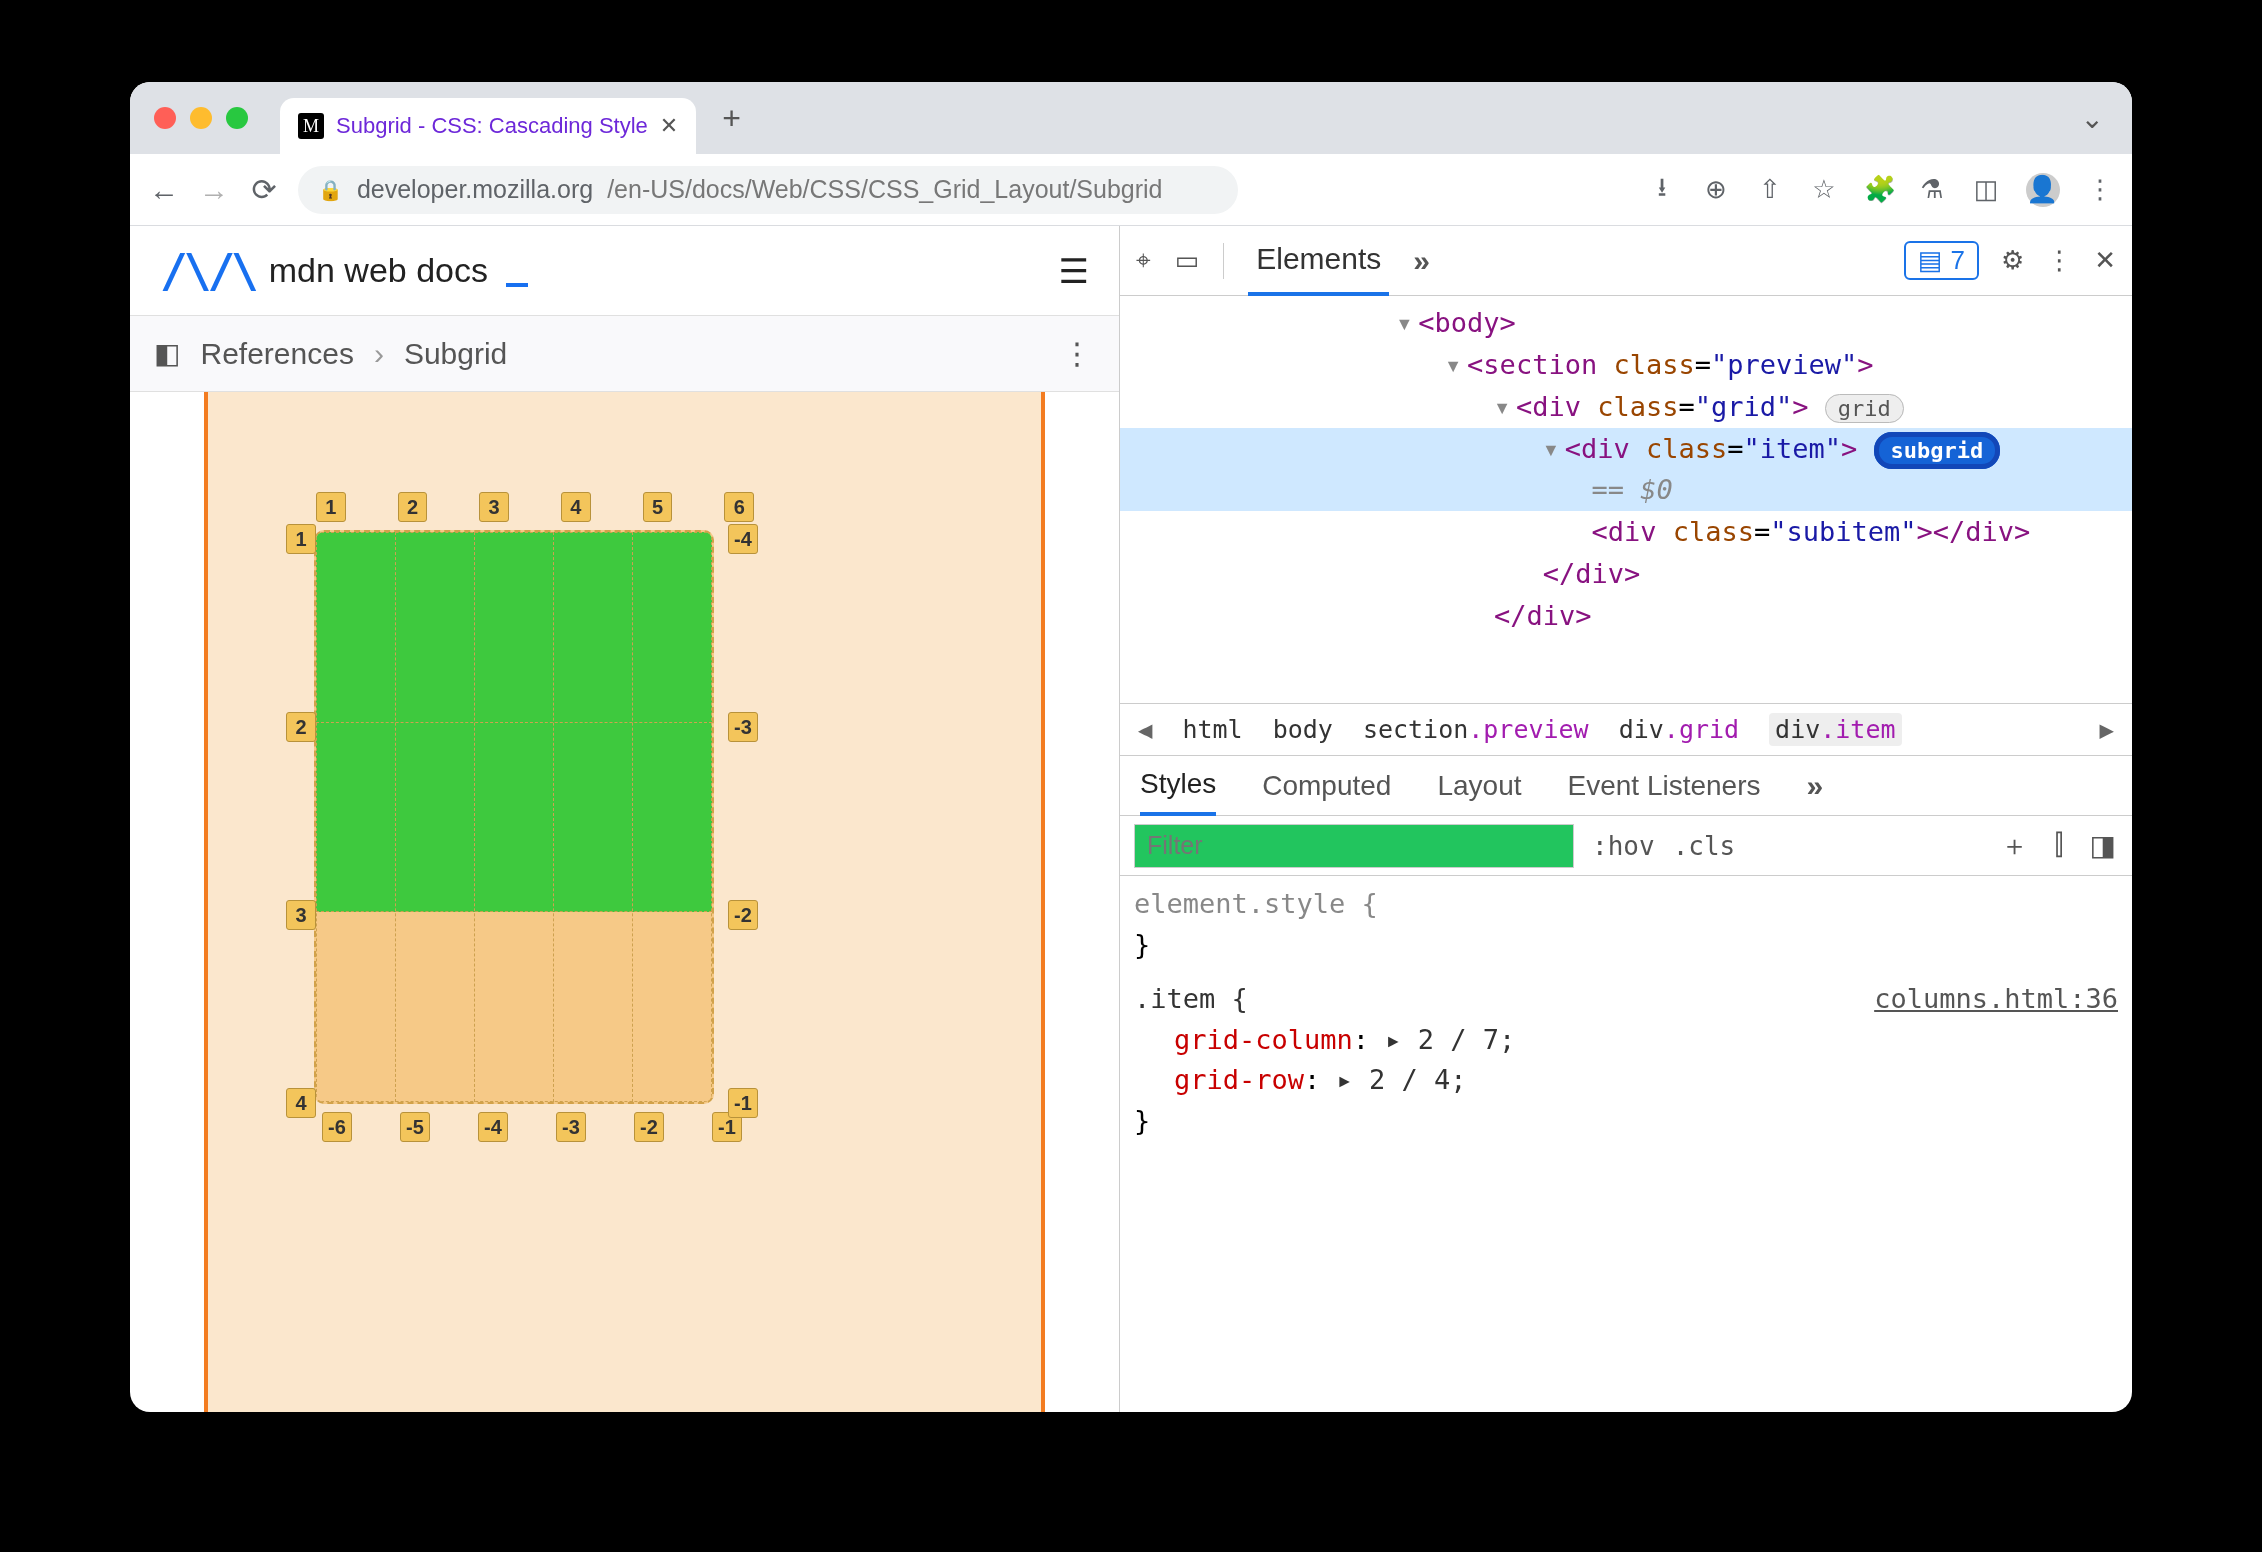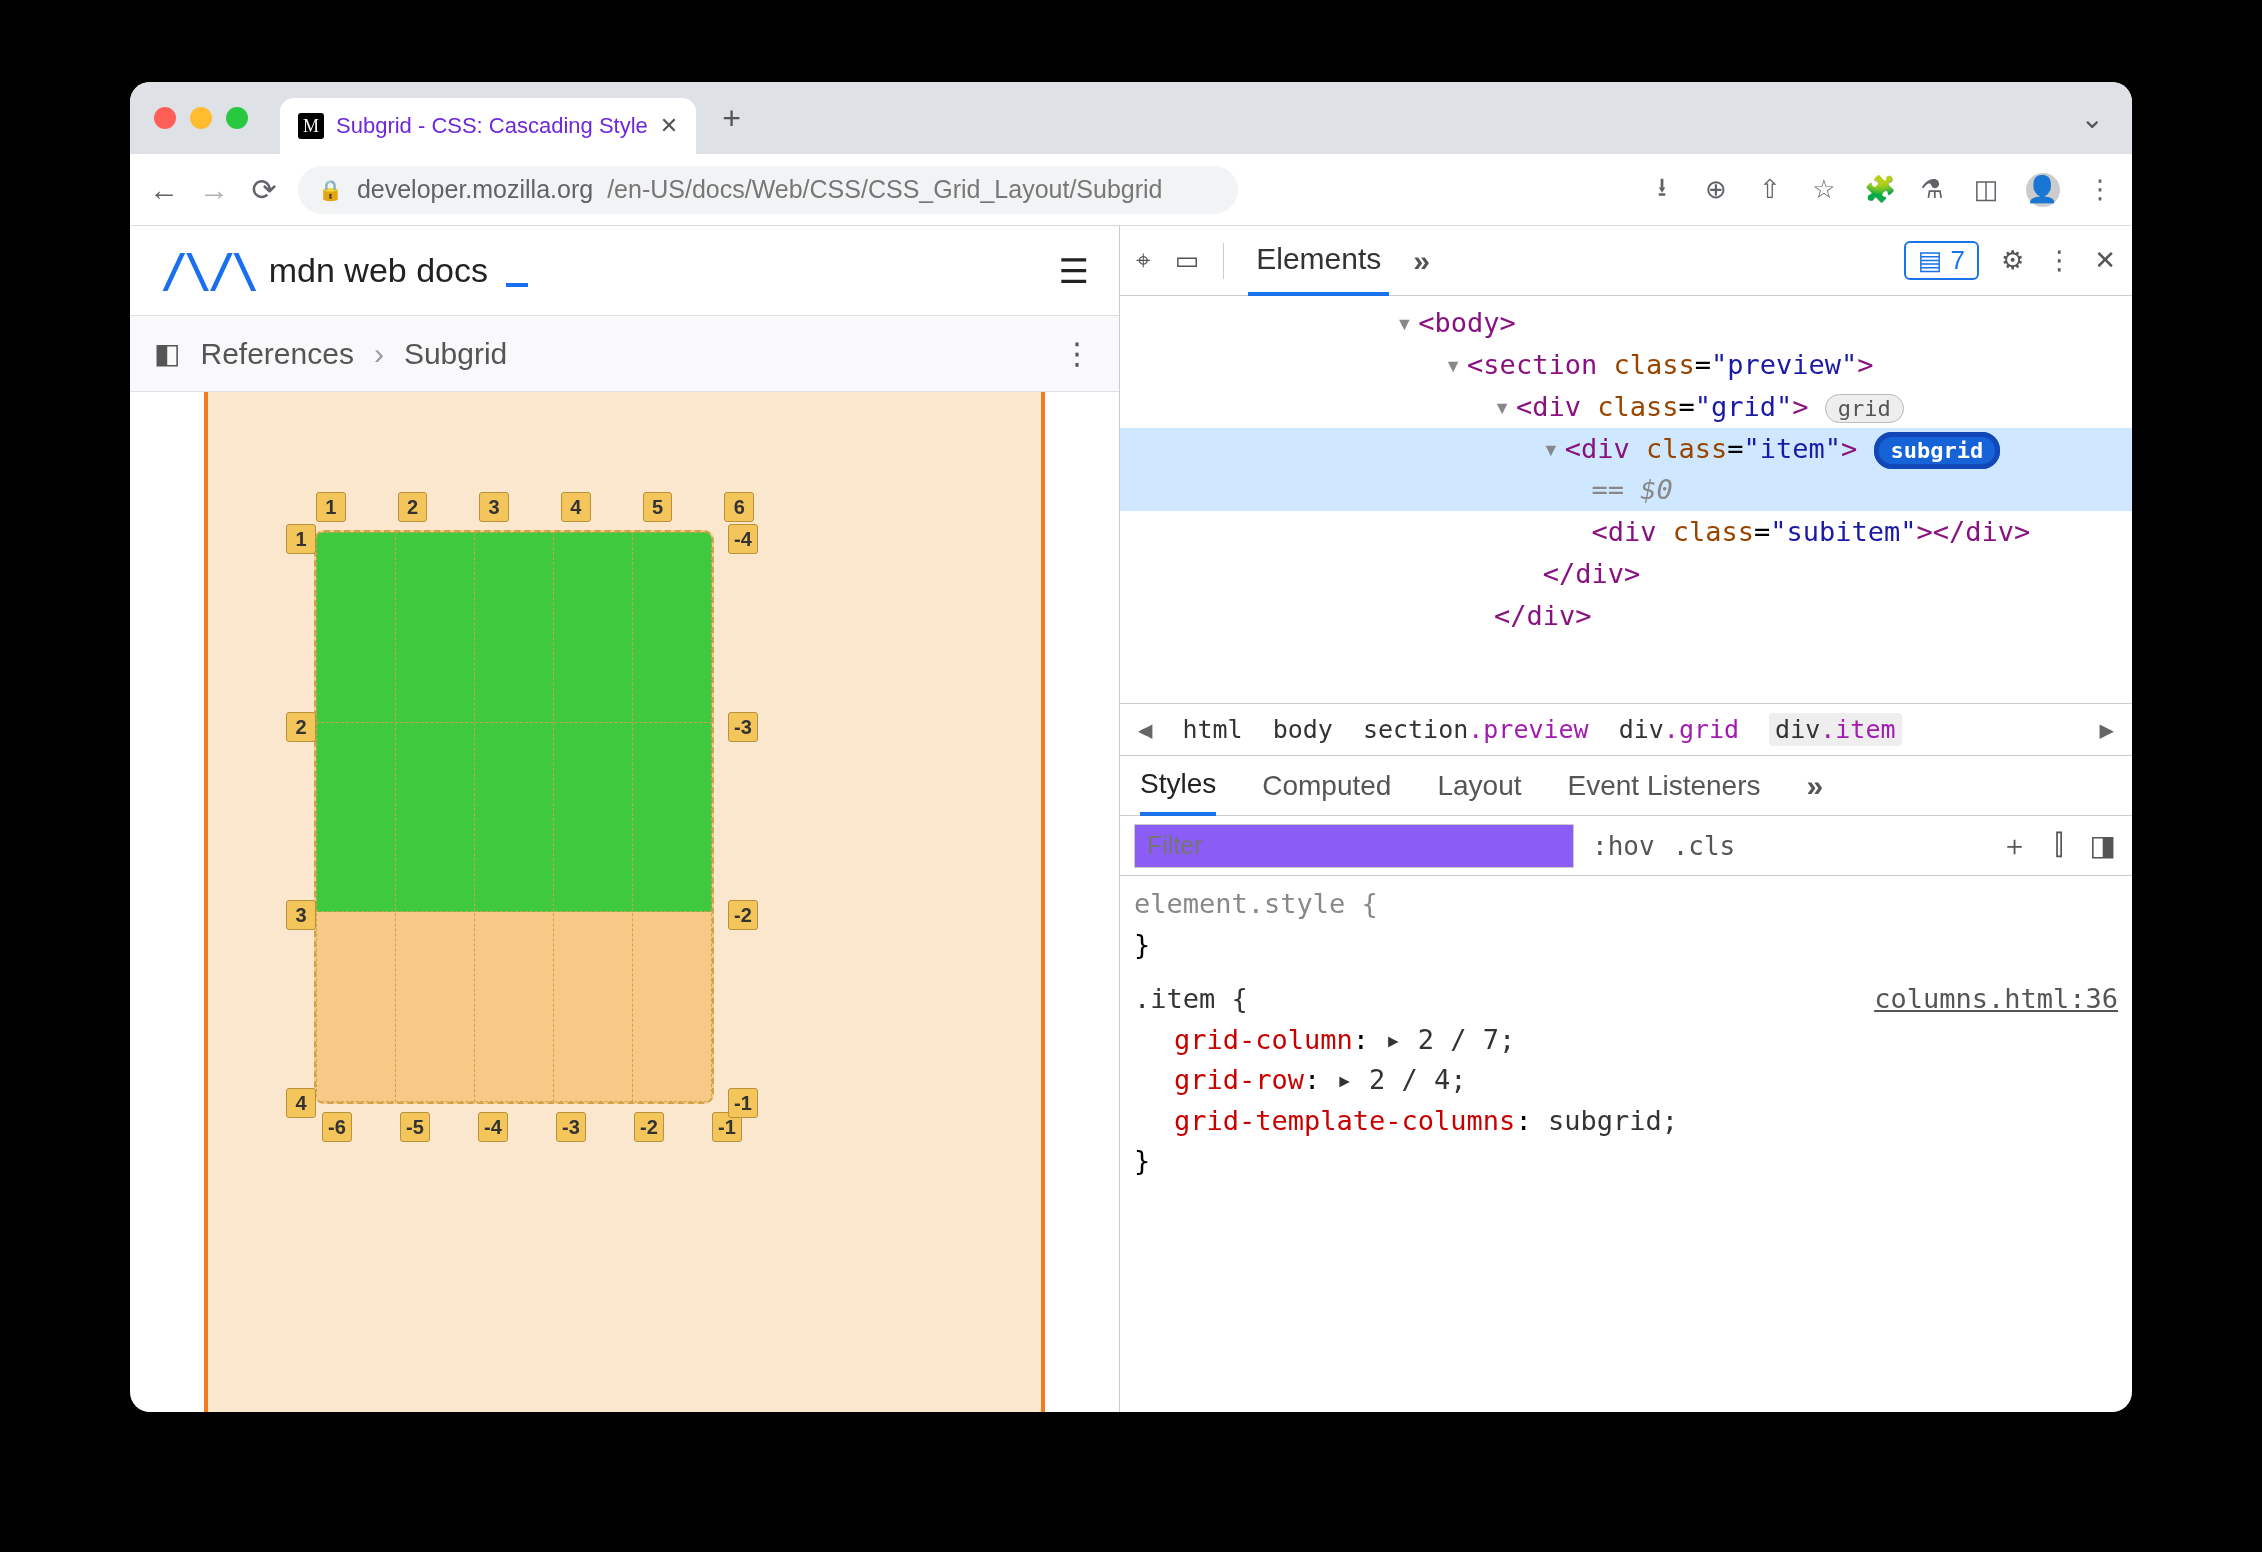--- a/index.html
+++ b/index.html
@@ -219,21 +219,21 @@
     display:flex;align-items:center;gap:46px;padding:0 20px;font-size:28px;color:#555;
   }
   .dt-style-tabs .st.sel{color:#222;font-weight:500;border-bottom:4px solid #1a73e8;height:60px;display:flex;align-items:center;}
   .dt-style-tabs .more{font-weight:700;font-size:30px;}
 
   .dt-filter{
     height:60px;border-bottom:1px solid #ccc;
     display:flex;align-items:center;padding:0 0 0 14px;gap:18px;font-size:26px;color:#555;
   }
   .dt-filter input{
-    border:1px solid #ccc;height:44px;width:440px;padding:0 12px;font-size:25px;background:#8b5cf6;
+    border:1px solid #ccc;height:44px;width:440px;padding:0 12px;font-size:25px;background:#22c55e;
   }
   .dt-filter .mono{font-family:Menlo,monospace;}
   .dt-filter .ficon{font-size:28px;}
   .dt-filter .right{margin-left:auto;display:flex;gap:26px;align-items:center;padding-right:16px;}
 
   .dt-styles{
     font-family:Menlo,monospace;font-size:27px;line-height:1.5;
     padding:8px 14px;flex:1;overflow:auto;
   }
   .dt-styles .rule-head{color:#888;}
@@ -418,18 +418,17 @@
 
       <div class="dt-styles">
         <div><span class="rule-head">element.style {</span></div>
         <div>}</div>
         <div style="margin-top:14px;">
           <span class="selector">.item {</span>
           <span class="src">columns.html:36</span>
         </div>
         <div><span class="prop">grid-column</span>: <span class="val">▸ 2 / 7;</span></div>
         <div><span class="prop">grid-row</span>: <span class="val">▸ 2 / 4;</span></div>
-        <div><span class="prop">grid-template-columns</span>: <span class="val">subgrid;</span></div>
         <div>}</div>
       </div>
     </div>
   </div>
 </div>
 
 </body></html>

